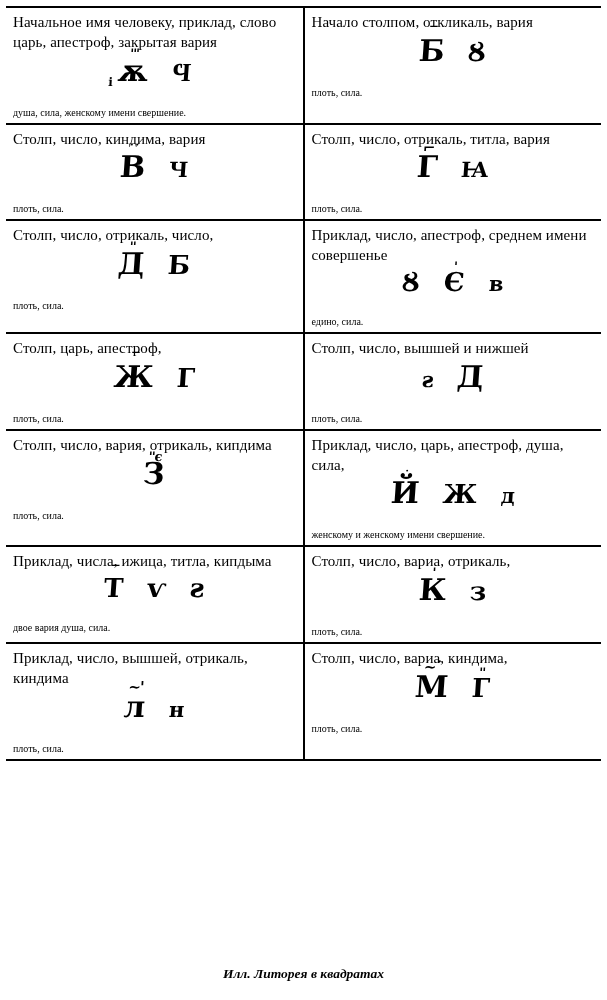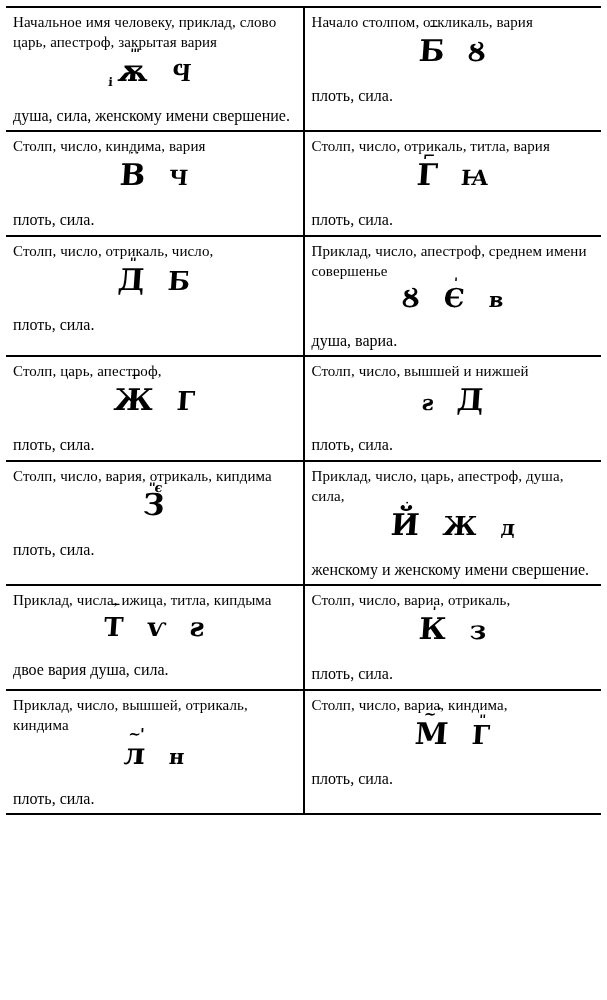--- a/index.html
+++ b/index.html
@@ -50,21 +50,21 @@
   }
   table.litorea tr:first-child td {
     border-top: 2px solid #000;
   }
   .hdr {
     font-size: 15px;
     line-height: 1.32;
     letter-spacing: 0.1px;
   }
   .ftr {
-    font-size: 16px;
+    font-size: 10px;
     line-height: 1.3;
     margin-top: 20px;
   }
   .glyphrow {
     text-align: center;
     font-family: "DejaVu Serif", serif;
     font-weight: bold;
     margin: 3px 0 4px 0;
     white-space: nowrap;
   }
@@ -176,21 +176,21 @@
           </div>
         </td>
         <td class="right">
           <div class="cellbody">
             <div class="hdr">Приклад, число, апестроф, среднем имени совершенье</div>
             <div class="glyphrow">
               <span class="g"><span>Ȣ</span></span>
               <span class="g"><span class="mark">'</span><span>Є</span></span>
               <span class="g sm"><span>в</span></span>
             </div>
-            <div class="ftr">душа, вариа.</div>
+            <div class="ftr">едино, сила.</div>
           </div>
         </td>
       </tr>
 
       <tr>
         <td class="left">
           <div class="cellbody">
             <div class="hdr">Столп, царь, апестроф,</div>
             <div class="glyphrow">
               <span class="g lg"><span class="mark bar">‾</span><span>Ж</span></span>
@@ -276,13 +276,14 @@
               <span class="g lg"><span class="mark tilde">~˙</span><span>М</span></span>
               <span class="g"><span class="mark">''</span><span>Г</span></span>
             </div>
             <div class="ftr">плоть, сила.</div>
           </div>
         </td>
       </tr>
     </tbody>
   </table>
 
+  <div class="caption">Илл. Литорея в квадратах</div>
 </div>
 
 </body></html>

